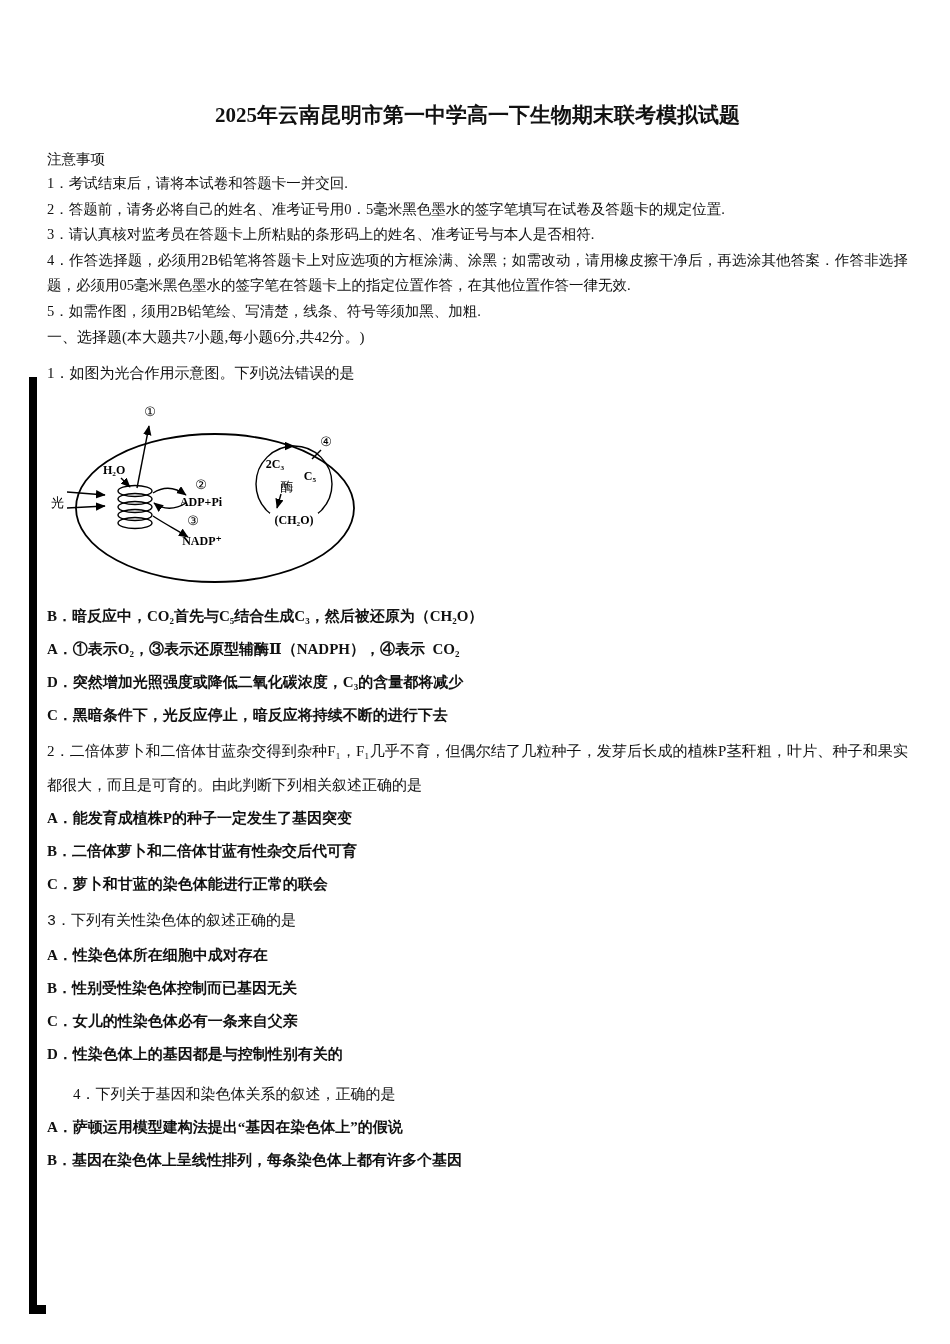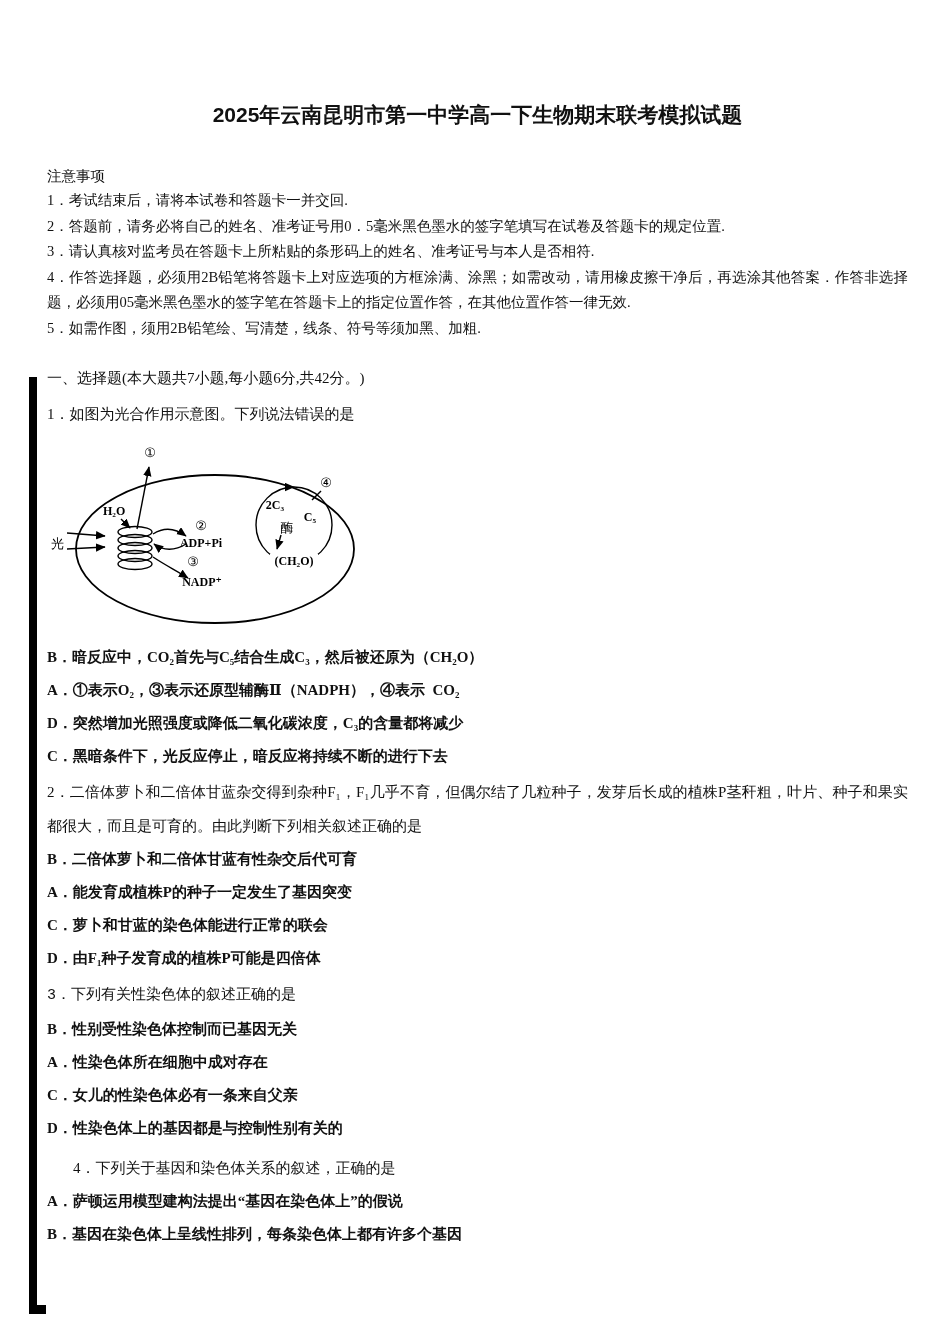--- a/index.html
+++ b/index.html
@@ -19,25 +19,25 @@
   }
   .left-bar-foot {
     position:absolute; left:29px; top:1305px;
     width:17px; height:9px; background:#000;
   }
   .content { position:absolute; left:47px; right:42px; top:0; }
   .title {
     margin-top:100px;
     text-align:center;
     font-size:21px; line-height:30px; font-weight:bold;
-    font-family:Liberation Sans, sans-serif;
+    font-family:Liberation Serif, serif;
   }
-  .notice-heading { margin-top:34px; font-size:14.5px; line-height:24px; }
+  .notice-heading { margin-top:17px; font-size:14.5px; line-height:24px; }
   .notice-item { font-size:14.5px; line-height:25.5px; text-align:justify; }
-  .section-heading { margin-top:24px; font-size:15px; line-height:26px; }
+  .section-heading { font-size:15px; line-height:26px; }
   .stem { font-size:15px; line-height:34px; white-space:pre-wrap; text-align:justify; }
   .option { font-size:15px; line-height:33px; font-weight:bold; white-space:pre-wrap; }
   .q1 .stem { margin-top:6px; }
   .q2 .stem { margin-top:2px; }
   .q3 .stem { margin-top:4px;font-family:Liberation Mono, monospace; }
   .q4 .stem { margin-top:6px;margin-left:26px; }
   .figure { height:202px; margin:6px 0 2px 2px; }
   
   .ln { stroke:#000; stroke-width:1.4; fill:none; }
   .thick { stroke-width:1.8; }
@@ -125,30 +125,29 @@
       </div>
 
       <p class="option">B．暗反应中，CO₂首先与C₅结合生成C₃，然后被还原为（CH₂O）</p>
       <p class="option">A．①表示O₂，③表示还原型辅酶Ⅱ（NADPH），④表示  CO₂</p>
       <p class="option">D．突然增加光照强度或降低二氧化碳浓度，C₃的含量都将减少</p>
       <p class="option">C．黑暗条件下，光反应停止，暗反应将持续不断的进行下去</p>
     </div>
 
     <div class="question q2">
       <p class="stem">2．二倍体萝卜和二倍体甘蓝杂交得到杂种F₁，F₁几乎不育，但偶尔结了几粒种子，发芽后长成的植株P茎秆粗，叶片、种子和果实都很大，而且是可育的。由此判断下列相关叙述正确的是</p>
+      <p class="option">A．能发育成植株P的种子一定发生了基因突变</p>
       <p class="option">B．二倍体萝卜和二倍体甘蓝有性杂交后代可育</p>
-      <p class="option">A．能发育成植株P的种子一定发生了基因突变</p>
       <p class="option">C．萝卜和甘蓝的染色体能进行正常的联会</p>
-      <p class="option">D．由F₁种子发育成的植株P可能是四倍体</p>
     </div>
 
     <div class="question q3">
       <p class="stem">3．下列有关性染色体的叙述正确的是</p>
+      <p class="option">A．性染色体所在细胞中成对存在</p>
       <p class="option">B．性别受性染色体控制而已基因无关</p>
-      <p class="option">A．性染色体所在细胞中成对存在</p>
       <p class="option">C．女儿的性染色体必有一条来自父亲</p>
       <p class="option">D．性染色体上的基因都是与控制性别有关的</p>
     </div>
 
     <div class="question q4">
       <p class="stem">4．下列关于基因和染色体关系的叙述，正确的是</p>
       <p class="option">A．萨顿运用模型建构法提出“基因在染色体上”的假说</p>
       <p class="option">B．基因在染色体上呈线性排列，每条染色体上都有许多个基因</p>
     </div>
 

